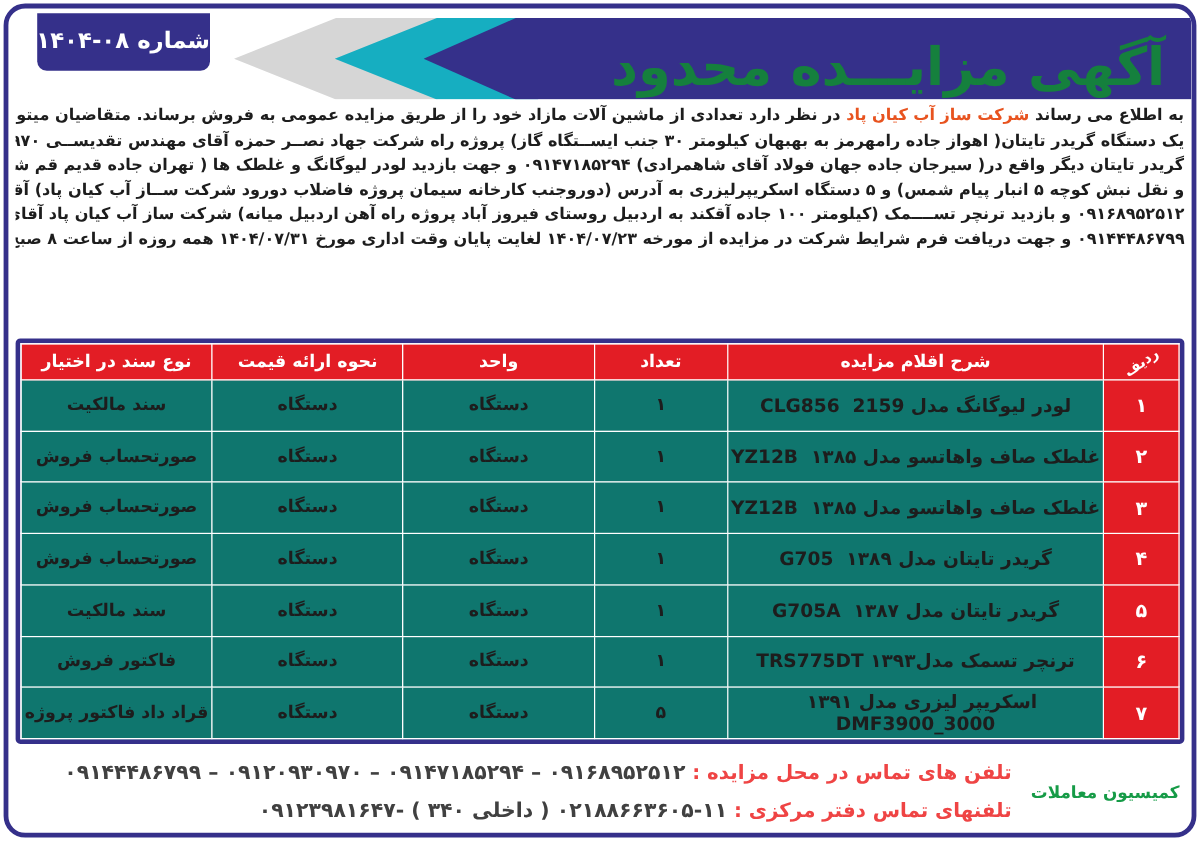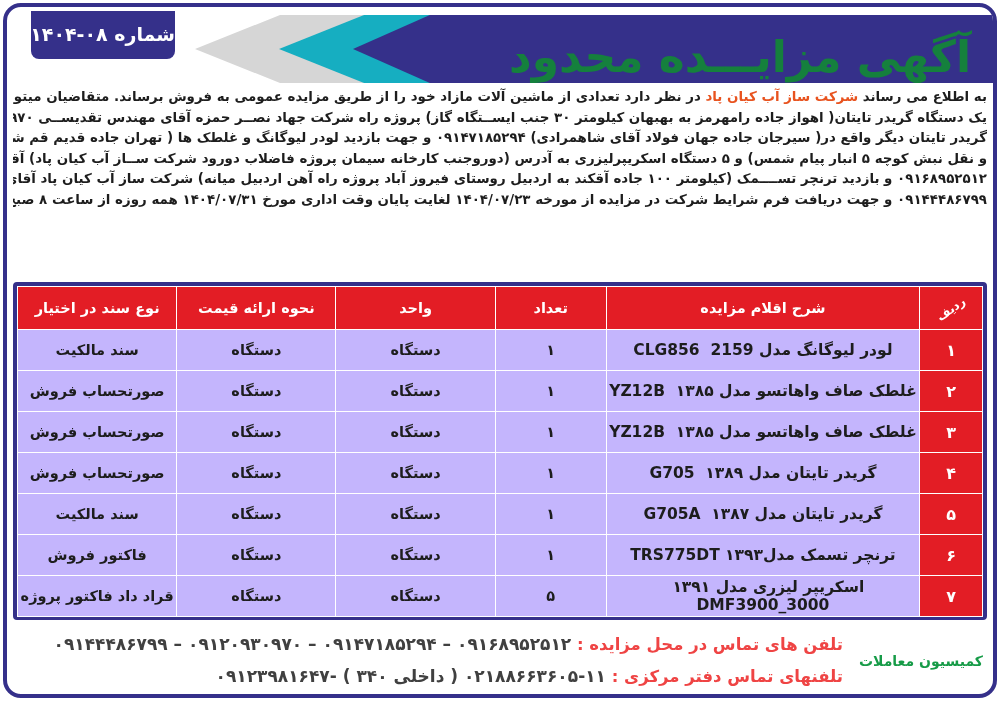--- a/index.html
+++ b/index.html
@@ -50,24 +50,24 @@
   .intro .company { color: #e8531f; }
 
   
   .table-wrap {
     position: absolute; left: 6px; right: 6px; top: 275px; height: 338px;
     border: 4px solid #35308a; border-radius: 4px; background: #fff;
   }
   table { width: 100%; height: 100%; border-collapse: collapse; table-layout: fixed; }
   th {
     background: #e31d25; color: #fff; font-weight: bold; font-size: 14.5px;
-    height: 43px; border: 1px solid #ffffff; text-align: center;
+    height: 30px; border: 1px solid #ffffff; text-align: center;
   }
   td {
-    background: #c4b5fd; font-size: 14.5px; font-weight: bold; text-align: center;
+    background: #0f766e; font-size: 14.5px; font-weight: bold; text-align: center;
     border: 1px solid #ffffff; height: 41px; color: #1d1d1d;
   }
   td.row-num { background: #e31d25; color: #fff; font-size: 16px; }
   td.desc { font-size: 15.5px; }
   .ltr { direction: ltr; unicode-bidi: embed; display: inline-block; }
   .row-icon { display: inline-block; transform: rotate(-35deg); font-size: 12px; }
 
   
   .footer { position: absolute; left: 0; right: 0; top: 614px; height: 77px; }
   .commission {

